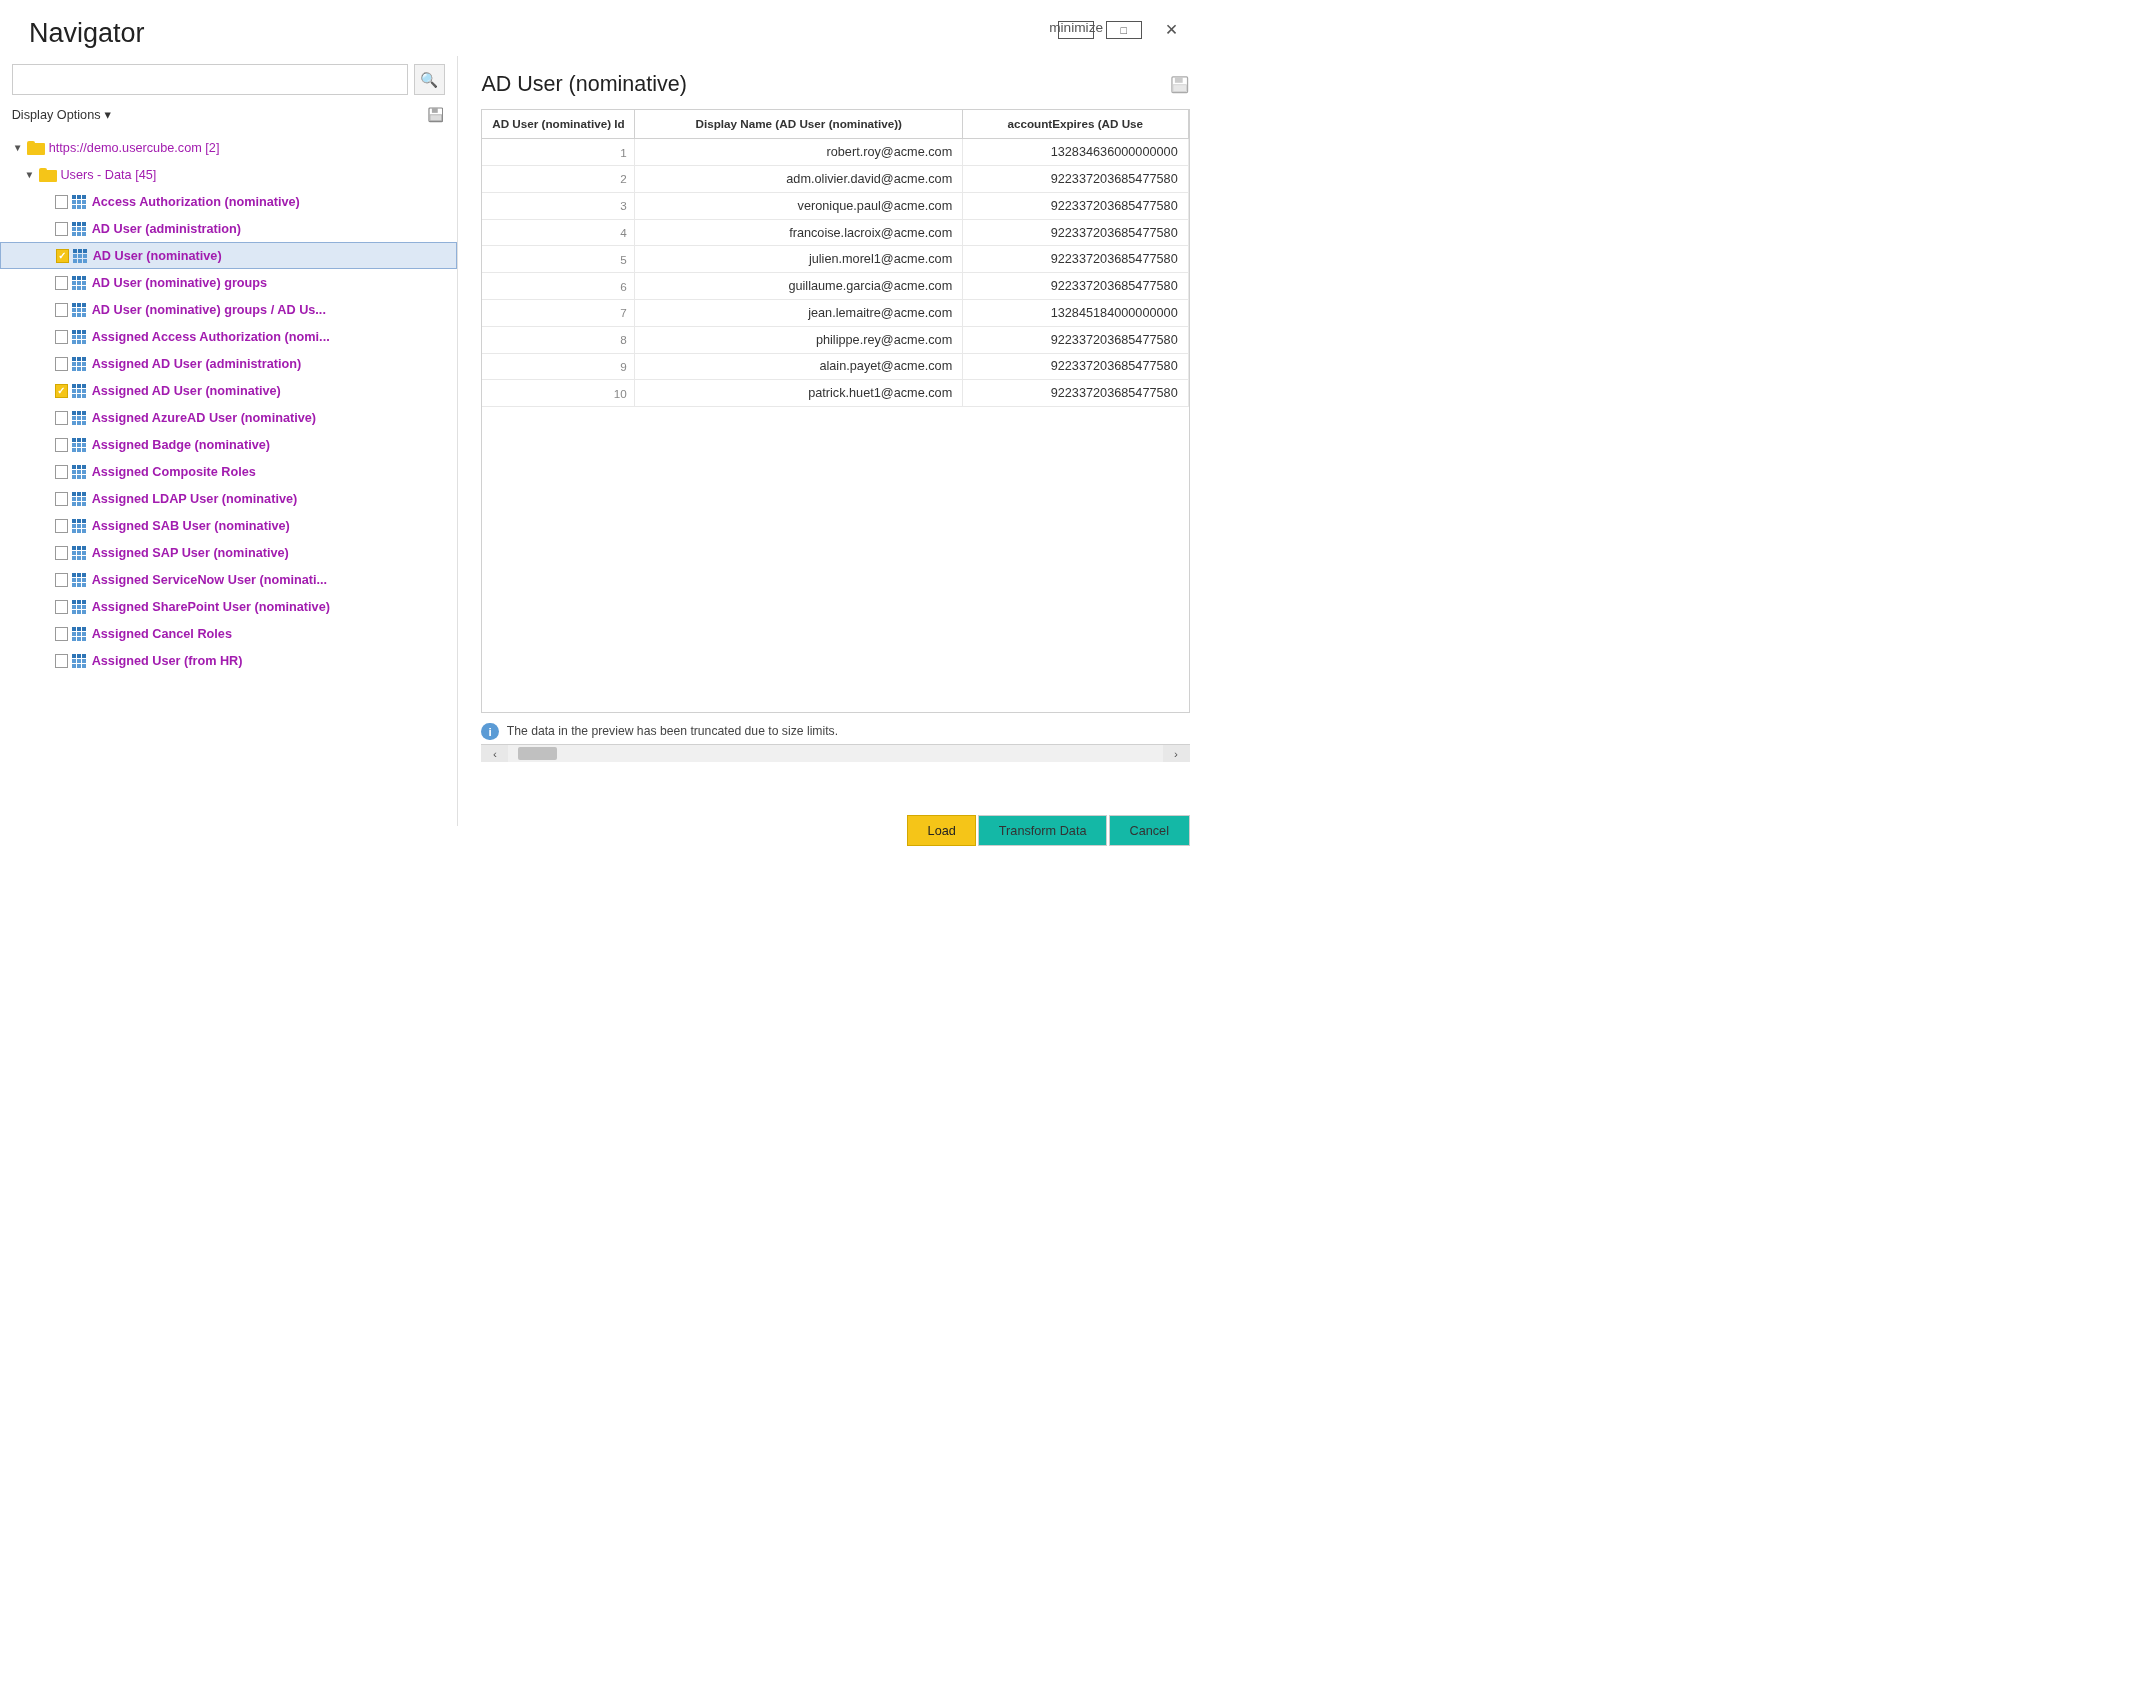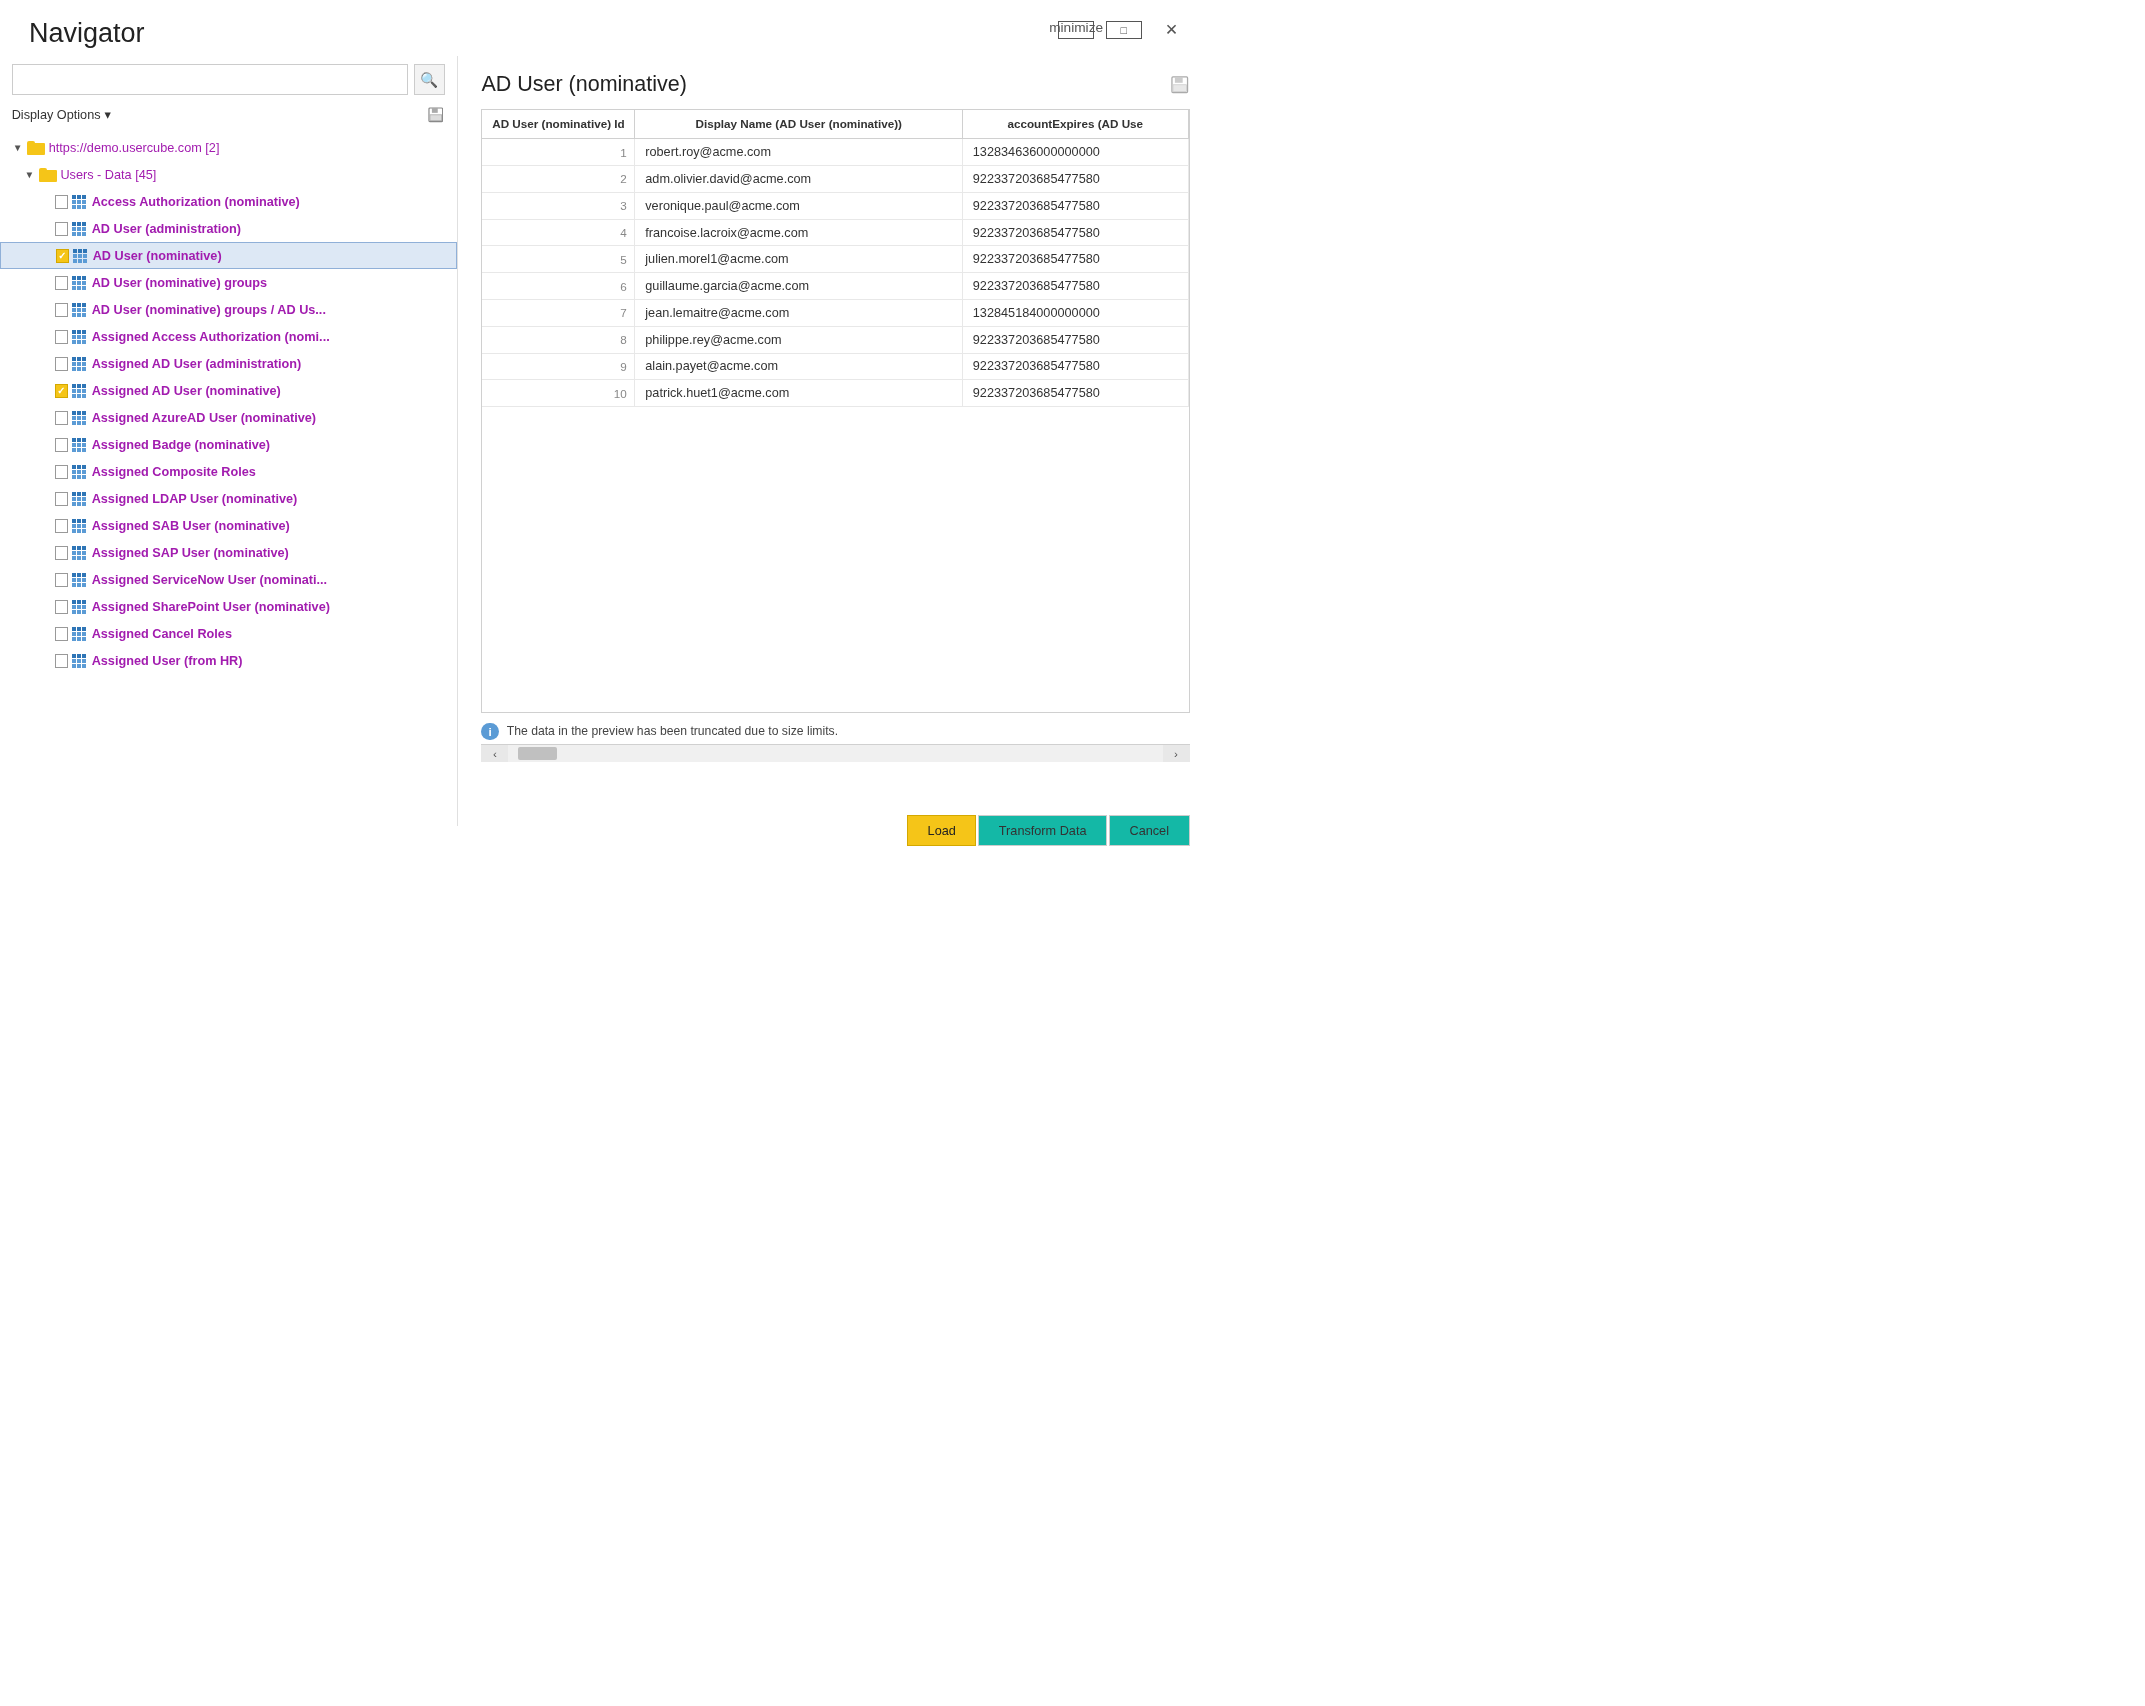--- a/index.html
+++ b/index.html
@@ -262,20 +262,21 @@
       font-weight: 600;
       font-size: 11.7px;
       color: #333;
       white-space: nowrap;
     }
     .preview-table td {
       border-bottom: 1px solid #e8e8e8;
       border-right: 1px solid #e8e8e8;
       padding: 5.9px 9.8px;
       color: #333;
+      text-align: right;
     }
     .preview-table td.row-num {
       color: #888;
       text-align: right;
       padding-right: 7.8px;
       width: 29px;
       font-size: 11.7px;
     }
 
     .truncated-notice {

